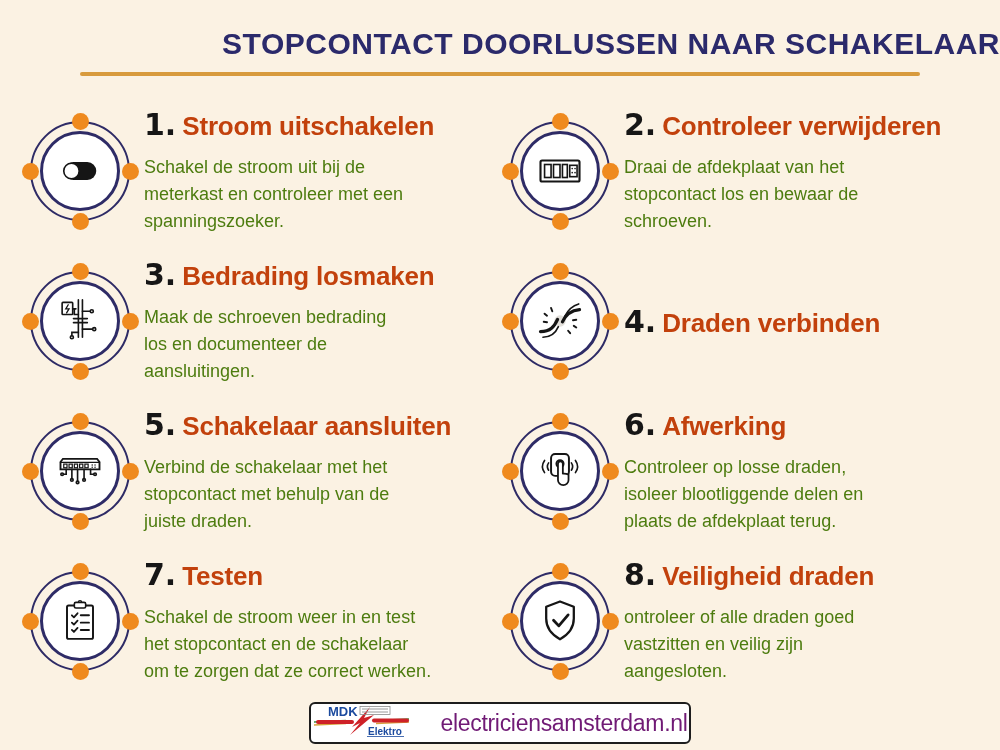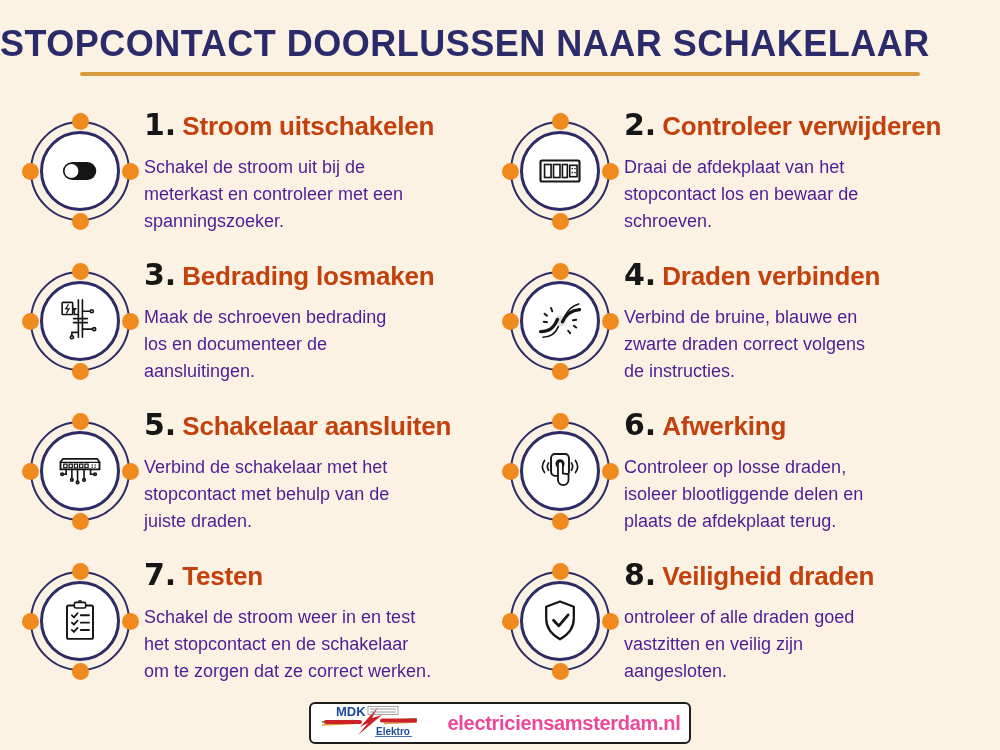--- a/index.html
+++ b/index.html
@@ -6,22 +6,22 @@
   html,body { width:1000px; height:750px; }
   body {
     background:#FBF2E3;
     font-family:"Liberation Sans", sans-serif;
     overflow:hidden;
   }
   .page { width:1000px; height:750px; padding-top:24px; }
 
   
   .title {
-    text-align:left;
-    font-size:36px;
+    text-align:right;
+    font-size:30px;
     line-height:40px;
     font-weight:bold;
     letter-spacing:.5px;
     color:#2B2A6B;
   }
   .title-underline {
     width:840px; height:4px; margin:8px auto 0;
     background:#D89B3D; border-radius:2px;
   }
 
@@ -44,21 +44,21 @@
     font-size:30px; font-weight:bold; color:#161616;
     font-family:"DejaVu Sans", sans-serif;
   }
   .step-title {
     font-size:26px; font-weight:bold; color:#c2410c;
     letter-spacing:-.2px;
   }
   .step-desc {
     margin-top:12px;
     font-size:18px; line-height:27px;
-    color:#4c1d95;
+    color:#4d7c0f;
     white-space:pre-line;
   }
 
   
   .medal { position:relative; width:100px; height:100px; flex:0 0 100px; }
   .ring-outer {
     position:absolute; inset:0;
     border:2.5px solid #2E2B66; border-radius:50%;
   }
   .ring-inner {
@@ -81,22 +81,22 @@
   .footer {
     width:382px; height:42px;
     margin:6px auto 0;
     background:#FFFFFF;
     border:2px solid #1d1d1d;
     border-radius:6px;
     display:flex; align-items:center; justify-content:center;
     gap:28px;
   }
   .website {
-    font-size:20px; color:#ec4899; letter-spacing:-.3px;
-    font-weight:bold;
+    font-size:23px; color:#701a75; letter-spacing:-.3px;
+    font-weight:normal;
   }
 </style>
 </head>
 <body>
 
 <div class="page">
 
   <h1 class="title">STOPCONTACT DOORLUSSEN NAAR SCHAKELAAR</h1>
   <div class="title-underline"></div>
 
@@ -217,23 +217,20 @@
             <line x1="42" y1="44" x2="44.5" y2="47" stroke-width="2.4"></line>
             <line x1="49" y1="38" x2="52" y2="40" stroke-width="2.4"></line>
           </svg>
         </span>
       </div>
       <div class="step-text">
         <div class="step-heading">
           <span class="step-number">4.</span>
           <span class="step-title">Draden verbinden</span>
         </div>
-        <div class="step-desc">Verbind de bruine, blauwe en
-zwarte draden correct volgens
-de instructies.</div>
       </div>
     </div>
 
     <div class="step">
       <div class="medal">
         <span class="ring-outer"></span>
         <span class="dot dot-t"></span>
         <span class="dot dot-b"></span>
         <span class="dot dot-l"></span>
         <span class="dot dot-r"></span>

